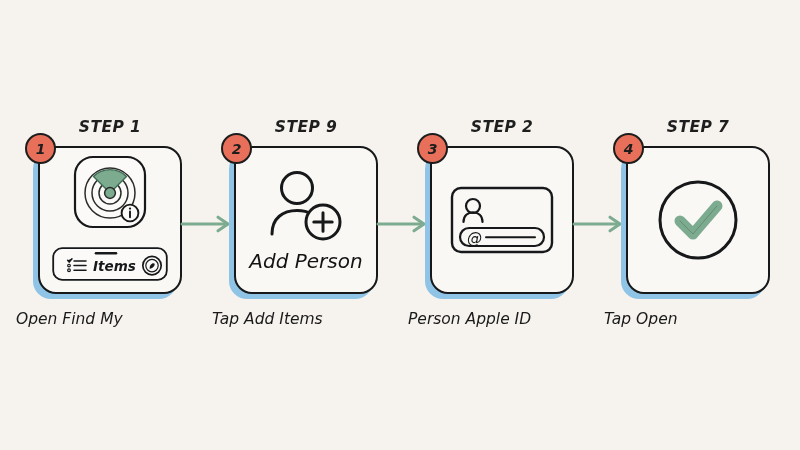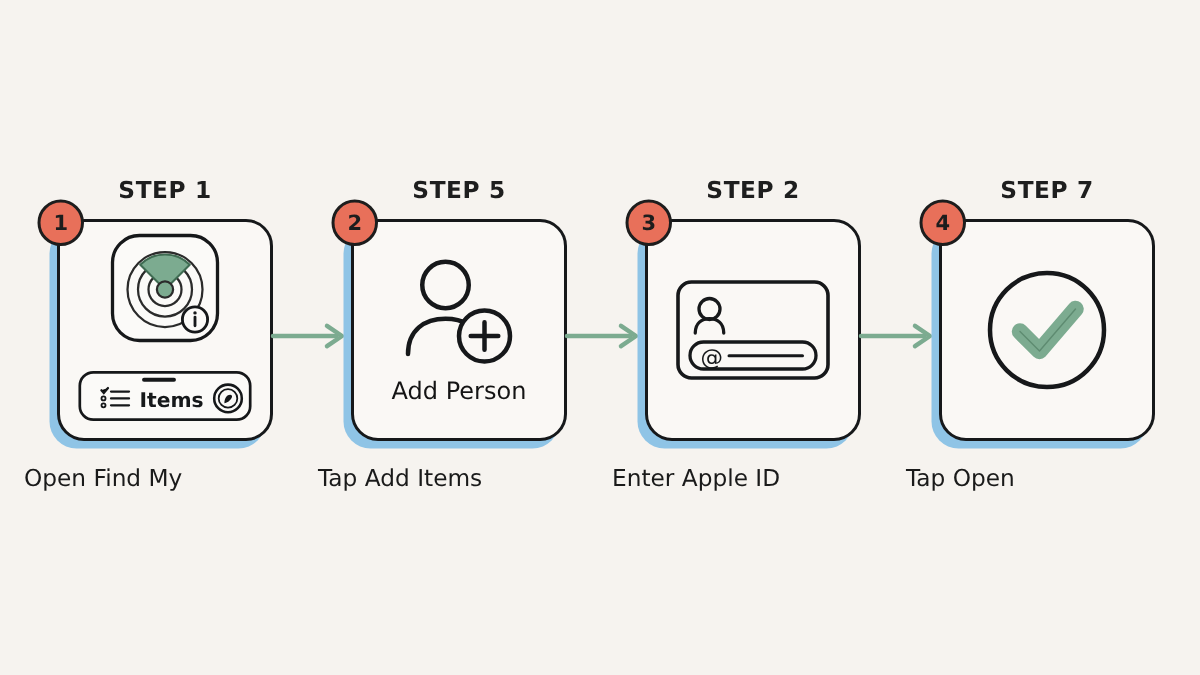--- a/index.html
+++ b/index.html
@@ -13,20 +13,21 @@
     font-family: "DejaVu Sans", sans-serif;
     overflow: hidden;
     position: relative;
   }
 
   #stage {
     position: absolute;
     inset: 0;
     width: 800px;
     height: 450px;
+    font-style: italic;
   }
 
   
   .step {
     position: absolute;
     top: 118px;
     width: 160px;
     height: 220px;
   }
   .step-1 { left: 30px; }
@@ -139,21 +140,21 @@
   .items-bar {
     width: 116px;
     height: 34px;
     margin-top: 16px;
   }
 
   
   .addperson-art { width: 86px; height: 78px; margin-top: -2px; }
   .addperson-text {
     font-family: "DejaVu Sans", sans-serif;
-    font-size: 16px;
+    font-size: 20px;
     font-weight: 500;
     color: #141414;
     margin-top: 5px;
   }
 
   
   .idcard-art { width: 104px; height: 68px; }
 
   
   .check-art { width: 86px; height: 86px; }
@@ -217,21 +218,21 @@
   </div>
 
   <span class="arrow arrow-1">
     <svg viewBox="0 0 58 24" width="58" height="24">
       <path d="M2 12 L44 12" stroke="#7cab90" stroke-width="3" stroke-linecap="round"></path>
       <path d="M38 5.2 L48 12 L38 18.8" fill="none" stroke="#7cab90" stroke-width="3" stroke-linecap="round" stroke-linejoin="round"></path>
     </svg>
   </span>
 
   <div class="step step-2">
-    <div class="step-label">STEP 5</div>
+    <div class="step-label">STEP 9</div>
 
     <div class="card-wrap">
       <div class="card-glow"></div>
       <div class="card">
         <div class="card-inner">
 
           <span class="addperson-art">
             <svg viewBox="0 0 86 78" width="86" height="78">
               <circle cx="34" cy="22" r="15.5" fill="none" stroke="#16181a" stroke-width="3"></circle>
               <path d="M9 68 C9 52 20 44.5 34 44.5 C40 44.5 45 45.8 49 48.2" fill="none" stroke="#16181a" stroke-width="3" stroke-linecap="round"></path>
@@ -274,21 +275,21 @@
               <text x="17" y="57" font-family="DejaVu Sans, sans-serif" font-size="15" font-weight="500" fill="#16181a">@</text>
               <path d="M36 51.2 L85 51.2" stroke="#16181a" stroke-width="2" stroke-linecap="round"></path>
             </svg>
           </span>
 
         </div>
       </div>
       <div class="badge">3</div>
     </div>
 
-    <div class="caption">Enter Apple ID</div>
+    <div class="caption">Person Apple ID</div>
   </div>
 
   <span class="arrow arrow-3">
     <svg viewBox="0 0 58 24" width="58" height="24">
       <path d="M2 12 L44 12" stroke="#7cab90" stroke-width="3" stroke-linecap="round"></path>
       <path d="M38 5.2 L48 12 L38 18.8" fill="none" stroke="#7cab90" stroke-width="3" stroke-linecap="round" stroke-linejoin="round"></path>
     </svg>
   </span>
 
   <div class="step step-4">

